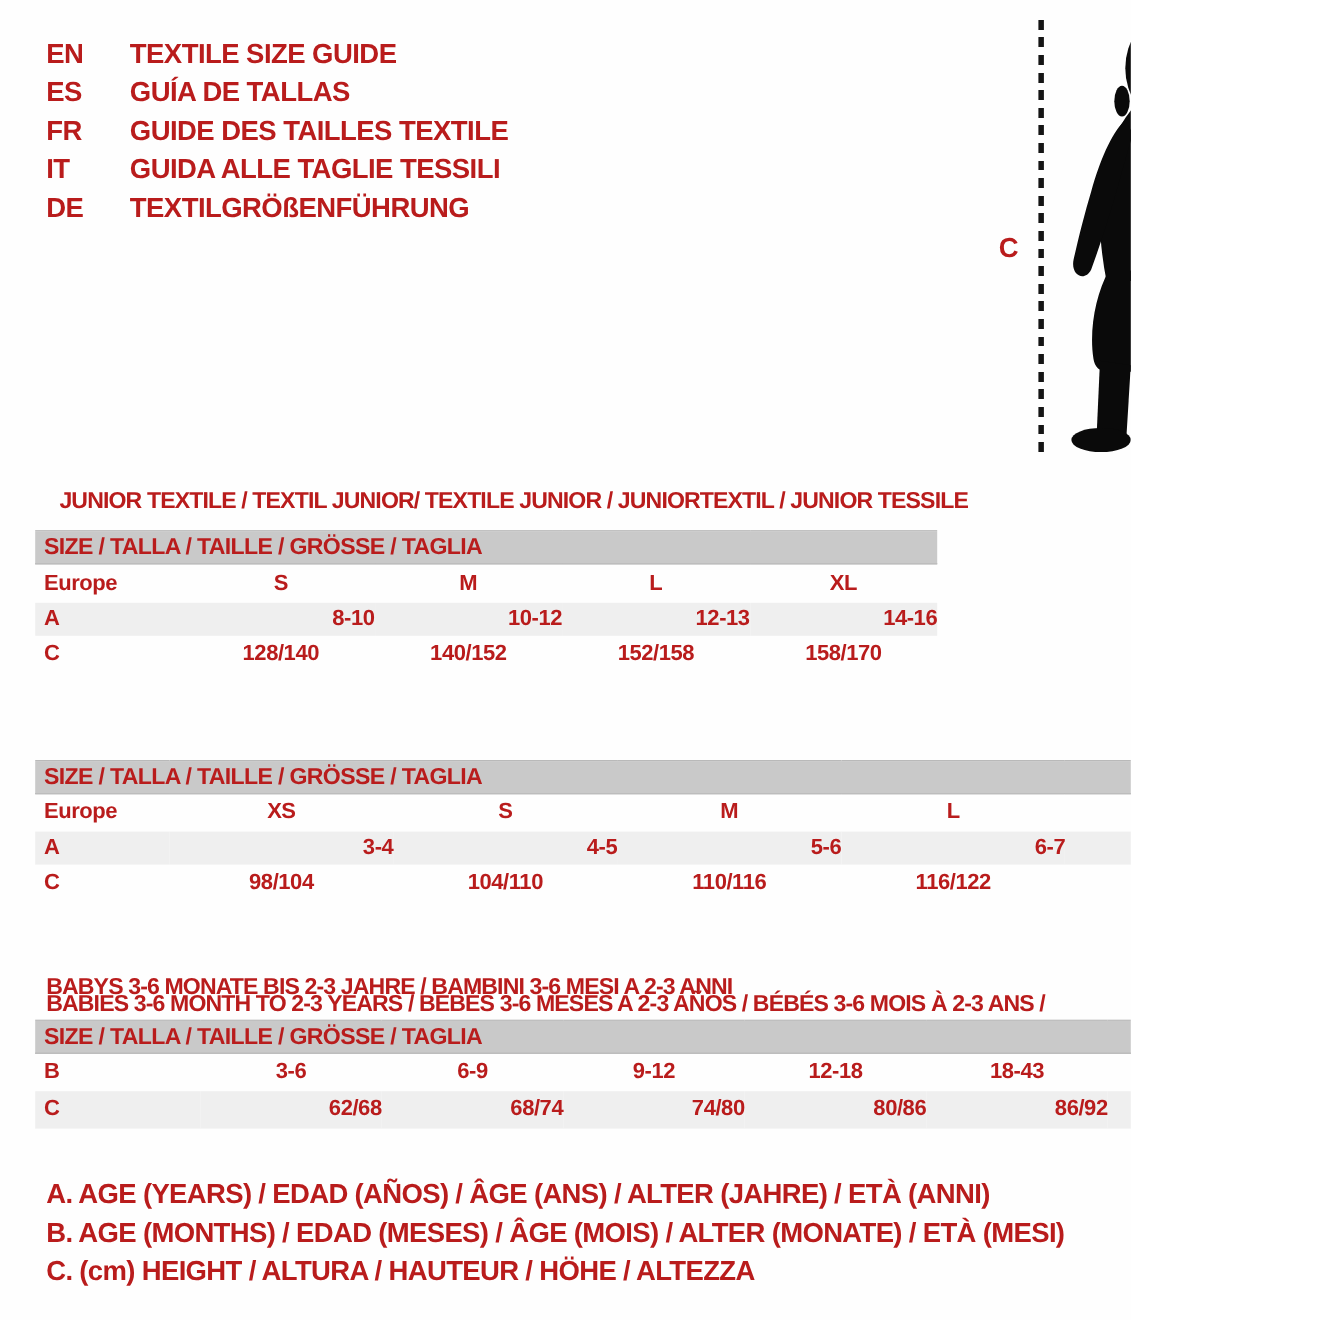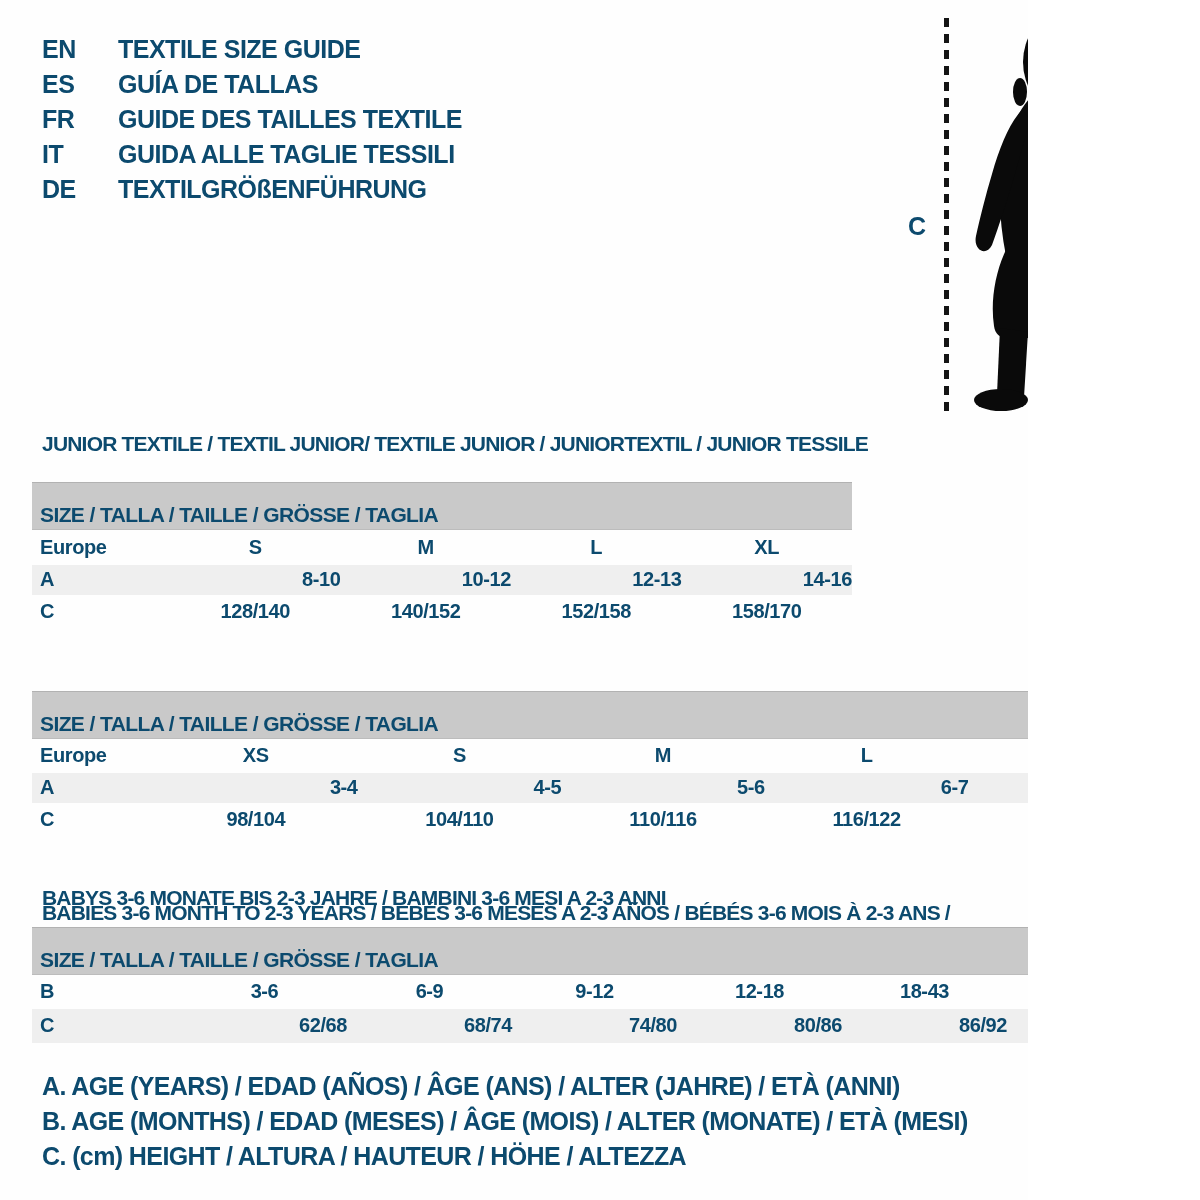--- a/index.html
+++ b/index.html
@@ -1,18 +1,18 @@
 <!DOCTYPE html>
 <html><head>
 <meta charset="utf-8">
 <style>
   html,body { margin:0; padding:0; background:#ffffff; }
   .page {
     position:relative; width:1028px; height:1200px; background:#fefefe;
-    font-family:"Liberation Sans", sans-serif; color:#0c4a6e; overflow:hidden;
+    font-family:"Liberation Sans", sans-serif; color:#b91c1c; overflow:hidden;
   }
 
   
   .lang-header { position:absolute; left:42px; top:32px; }
   .lang-row { display:flex; height:35px; align-items:center; }
   .lang-code { width:76px; font-size:25px; font-weight:bold; letter-spacing:-0.5px; }
   .lang-label { font-size:25px; font-weight:bold; letter-spacing:-0.5px; white-space:nowrap; }
 
   
   .dashed-line {
@@ -36,21 +36,21 @@
   }
   .t-junior   { top:482px; width:820px; }
   .t-children { top:691px; width:1140px; }
   .t-babies   { top:927px; width:1140px; }
   .t-junior   .col-label { width:138px; }
   .t-children .col-label { width:122px; }
   .t-babies   .col-label { width:150px; }
 
   .size-bar {
     background:#c9c9c9; border-top:1px solid #b2b2b2; border-bottom:1px solid #bcbcbc;
-    font-size:21px; font-weight:bold; text-align:left; padding:17px 0 0 8px;
+    font-size:21px; font-weight:bold; text-align:left; padding:0 0 0 8px;
     letter-spacing:-0.6px; height:29px;
   }
   .size-table td {
     font-size:20px; text-align:center; letter-spacing:-0.4px; padding:0;
     vertical-align:middle;
   }
   .size-table td.lbl { text-align:left; padding-left:8px; }
   tr.h35 { height:35px; } tr.h30 { height:30px; } tr.h33 { height:33px; } tr.h34 { height:34px; }
   tr.gray td { background:#efefef;text-align:right; }
 
@@ -97,21 +97,21 @@
       <path d="M56 96 C44 108 34 132 26 160 C20 180 14 204 10 222 C7 236 20 243 26 231 C33 212 40 190 46 170 C52 150 58 126 64 108 C60 100 58 97 56 96 Z"></path>
       <path d="M42 232 C30 254 24 286 28 312 C29 320 34 324 41 324 L64 324 C72 324 76 318 79 308 C82 297 86 289 90 284 C95 289 99 300 102 312 C104 321 109 326 116 326 L146 321 C154 318 158 311 159 300 C161 275 157 250 148 232 Z"></path>
       <path d="M34 314 L31 380 L58 383 L62 318 Z"></path>
       <ellipse cx="35" cy="386" rx="27" ry="11"></ellipse>
       <path d="M119 320 L117 392 L146 394 L150 322 Z"></path>
       <ellipse cx="140" cy="397" rx="26" ry="10"></ellipse>
     </g>
     <ellipse cx="132" cy="170" rx="6" ry="13" fill="#ffffff"></ellipse>
   </svg>
 
-  <h2 class="section-title" style="top:432px; margin:0;">JUNIOR TEXTILE / TEXTIL JUNIOR/ TEXTILE JUNIOR / JUNIORTEXTIL / JUNIOR TESSILE</h2>
+  <h2 class="section-title" style="top:432px; margin:12px;">JUNIOR TEXTILE / TEXTIL JUNIOR/ TEXTILE JUNIOR / JUNIORTEXTIL / JUNIOR TESSILE</h2>
   <table class="size-table t-junior">
     <colgroup>
         <col class="col-label">
         <col>
         <col>
         <col>
         <col>
       </colgroup>
     <thead>
       <tr>

